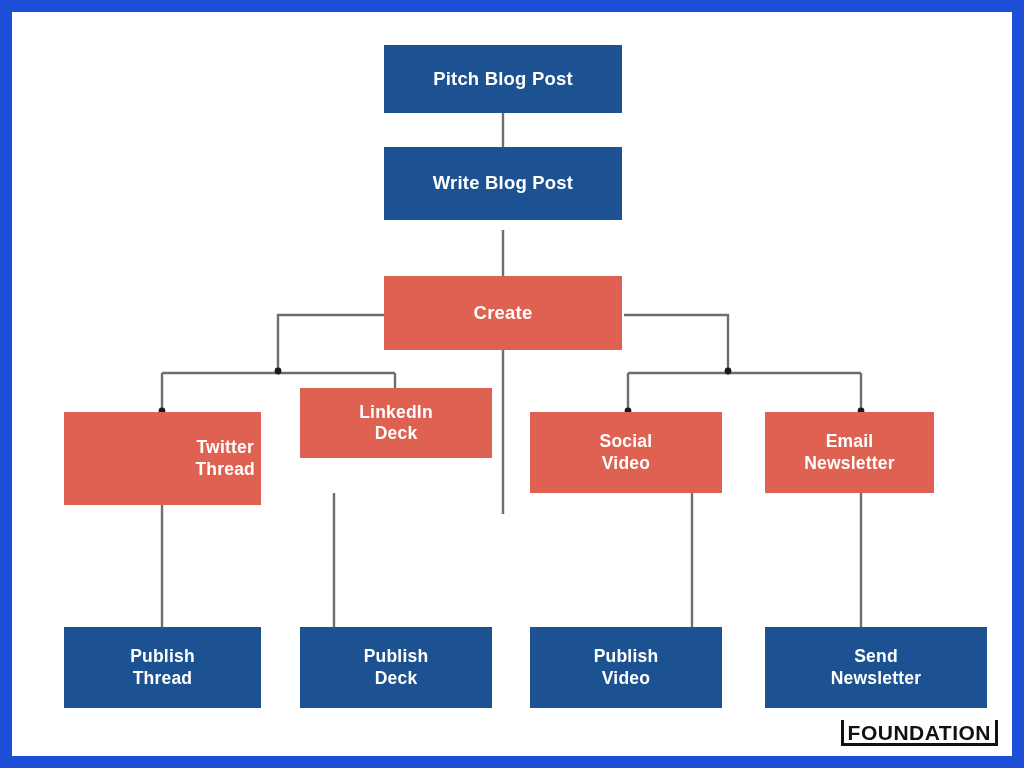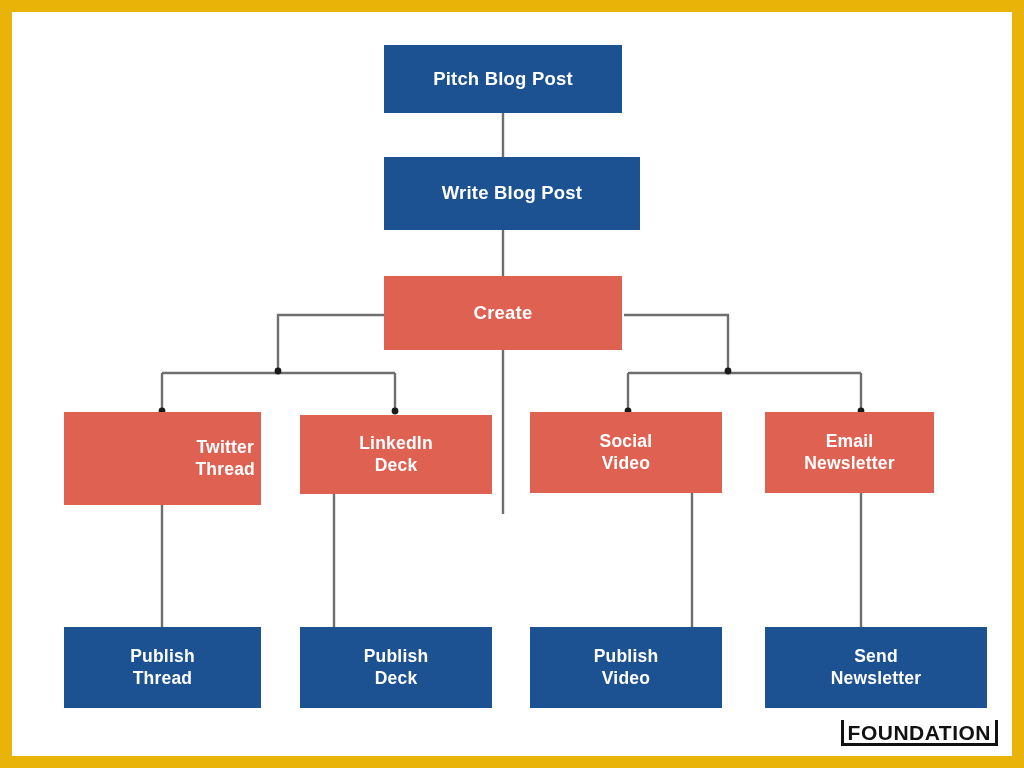--- a/index.html
+++ b/index.html
@@ -12,21 +12,21 @@
     height: 768px;
     font-family: "Liberation Sans", sans-serif;
     overflow: hidden;
   }
   #canvas {
     position: relative;
     width: 1024px;
     height: 768px;
     background: #ffffff;
     box-sizing: border-box;
-    border: 12px solid #eab308;
+    border: 12px solid #1d4ed8;
   }
   .stage {
     position: absolute;
     left: 0;
     top: 0;
     width: 1000px;
     height: 744px;
     overflow: hidden;
   }
   
@@ -127,34 +127,34 @@
         <circle cx="383" cy="399" r="3.4"></circle>
         <circle cx="616" cy="399" r="3.4"></circle>
         <circle cx="849" cy="399" r="3.4"></circle>
       </g>
     </svg>
 
     <div class="node blue f-18" style="left:372px; top:33px; width:238px; height:68px;">
       <span class="label">Pitch Blog Post</span>
     </div>
 
-    <div class="node blue f-18" style="left:372px; top:145px; width:256px; height:73px;">
+    <div class="node blue f-18" style="left:372px; top:135px; width:238px; height:73px;">
       <span class="label">Write Blog Post</span>
     </div>
 
     <div class="node coral f-18" style="left:372px; top:264px; width:238px; height:74px;">
       <span class="label">Create</span>
     </div>
 
     <div class="node coral f-17" style="left:52px; top:400px; width:197px; height:93px;justify-content:flex-end;">
       <span class="label">Twitter
 Thread</span>
     </div>
 
-    <div class="node coral f-17" style="left:288px; top:403px; width:192px; height:79px;">
+    <div class="node coral f-17" style="left:288px; top:376px; width:192px; height:70px;">
       <span class="label">LinkedIn
 Deck</span>
     </div>
 
     <div class="node coral f-17" style="left:518px; top:400px; width:192px; height:81px;text-align:center;">
       <span class="label">Social
 Video</span>
     </div>
 
     <div class="node coral f-17" style="left:753px; top:400px; width:169px; height:81px;">

